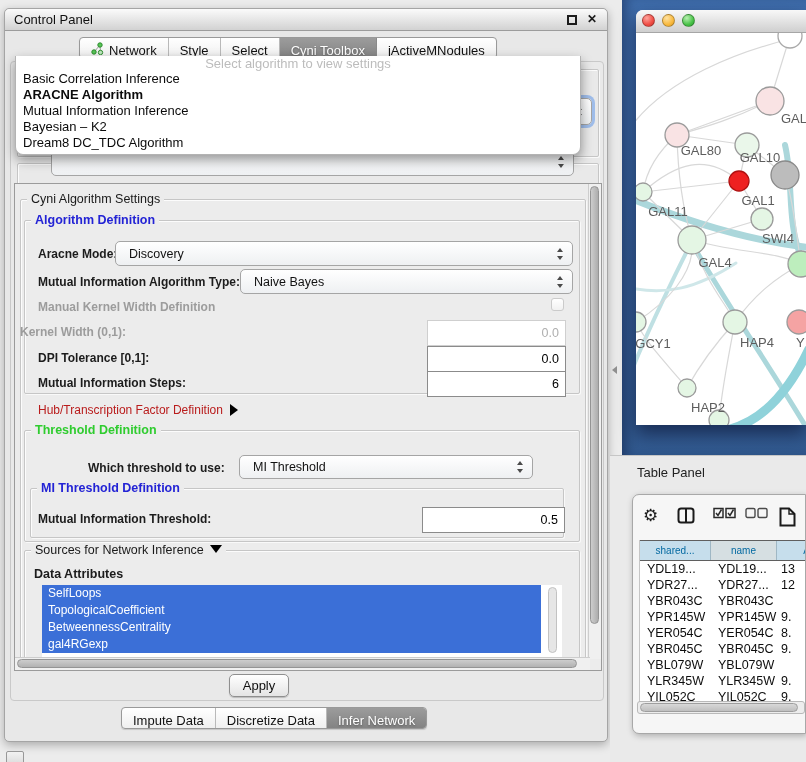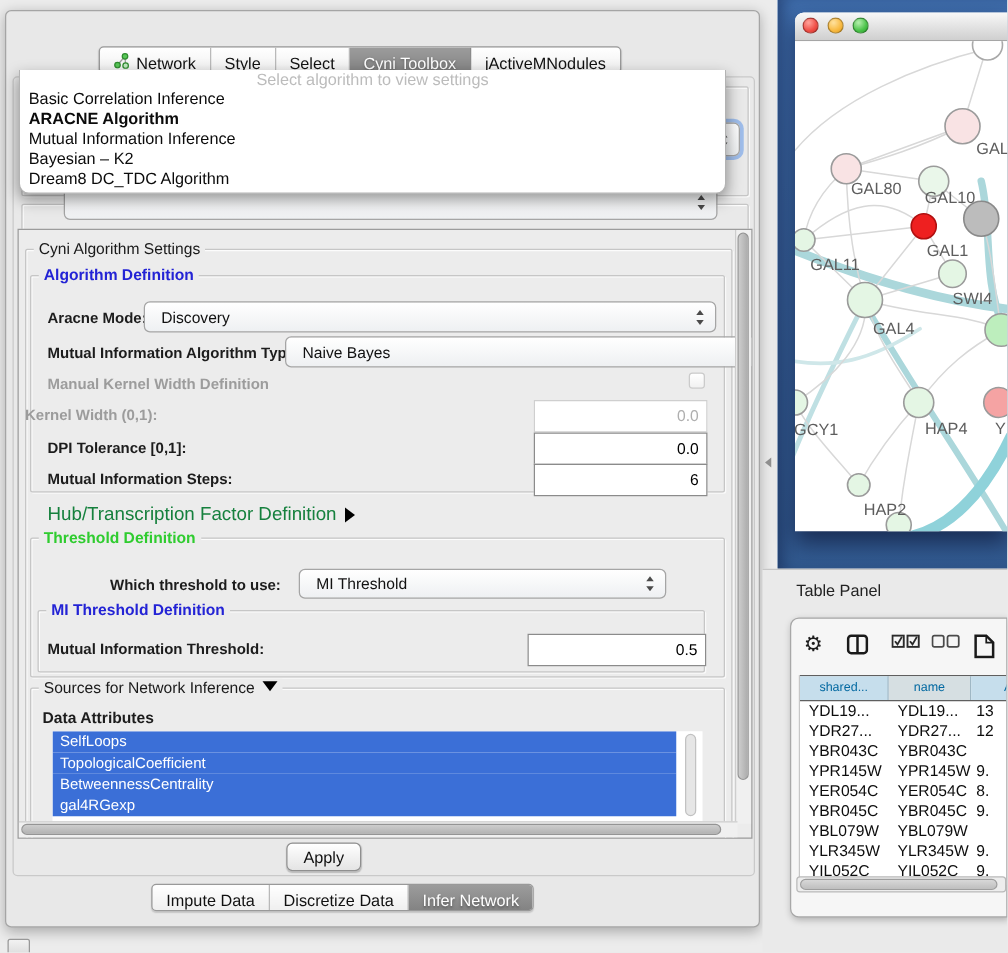--- a/index.html
+++ b/index.html
@@ -65,21 +65,21 @@
   .lbl.dis{color:#9c9c9c}
   .field{position:absolute;background:#fff;border:1px solid #8b8b8b;font-size:12.5px;color:#000;
       display:flex;align-items:center;justify-content:flex-end;padding:12px 6px}
   .field.dis{border-color:#cfcfcf;color:#afafaf}
   .checkbox{position:absolute;width:13px;height:13px;border:1px solid #cbcbcb;border-radius:3px;
       background:linear-gradient(#fff,#f1f1f1)}
   .tri-right{display:inline-block;width:0;height:0;border-top:6px solid transparent;border-bottom:6px solid transparent;
       border-left:8px solid #000;margin-left:7px;vertical-align:-2px}
   .tri-down{display:inline-block;width:0;height:0;border-left:6px solid transparent;border-right:6px solid transparent;
       border-top:8px solid #000;margin-left:6px;vertical-align:1px}
-  #hub-label{position:absolute;left:23px;top:219px;font-size:15px;color:#15803d;white-space:nowrap}
+  #hub-label{position:absolute;left:23px;top:219px;font-size:12px;color:#b91c1c;white-space:nowrap}
 
   #attr-list{position:absolute;left:27px;top:401px;width:520px;height:74px;background:#fff;overflow:hidden}
   .attr-item{height:17px;line-height:17px;background:#3b6fd7;color:#fff;font-size:12px;padding-left:6px;width:499px;white-space:nowrap}
   #attr-sb{position:absolute;left:506px;top:2px;width:9px;height:66px;background:#e6e6e6;border:1px solid #c2c2c2;border-radius:5px}
 
   #vsb{position:absolute;top:0;right:0;width:13px;height:475px;background:#f0f0f0;border-left:1px solid #cdcdcd}
   #vsb .thumb{position:absolute;left:1px;top:2px;width:9px;height:438px;border-radius:5px;
       background:linear-gradient(90deg,#cdcdcd,#adadad);border:1px solid #949494}
   #hsb{position:absolute;left:0;bottom:0;height:13px;width:575px;background:#f0f0f0;border-top:1px solid #cdcdcd}
   #hsb .thumb{position:absolute;top:1px;left:2px;height:9px;width:560px;border-radius:5px;
@@ -133,20 +133,25 @@
 
   #mini-btn{position:absolute;left:6px;top:751px;width:18px;height:14px;border:1px solid #989898;
       background:linear-gradient(#f2f2f2,#dcdcdc);border-radius:2px}
 </style>
 </head>
 <body>
 
 <div id="app">
 
   <div id="cp">
+    <div id="cp-titlebar">
+      <span id="cp-title">Control Panel</span>
+      <span id="float-btn"></span>
+      <span id="close-btn">✕</span>
+    </div>
 
     <div id="tabbar" class="segctrl">
         <div class="seg">
           <span class="tabicon"><svg width="13" height="13" viewBox="0 0 13 13">
               <line x1="3" y1="10" x2="9" y2="3" stroke="#9a9a9a"></line>
               <line x1="9" y1="3" x2="9.5" y2="10.5" stroke="#9a9a9a"></line>
               <circle cx="3" cy="10" r="2.2" fill="#57c657" stroke="#2e8b2e"></circle>
               <circle cx="9" cy="3" r="2.2" fill="#57c657" stroke="#2e8b2e"></circle>
               <circle cx="9.5" cy="10.5" r="2.2" fill="#bfe8bf" stroke="#2e8b2e"></circle>
             </svg></span>
@@ -184,21 +189,21 @@
       <div id="gb-algo" class="groupbox"></div>
       <span class="gbt blue" style="left:16px;top:29px">Algorithm Definition</span>
 
       <span class="lbl" style="left:23px;top:63px">Aracne Mode:</span>
       <div class="combo" style="left:100px;top:57px;width:458px;height:25px">
         <span>Discovery</span>
         <span class="arrows"></span>
       </div>
 
       <span class="lbl" style="left:23px;top:91px">Mutual Information Algorithm Type:</span>
-      <div class="combo" style="left:213px;top:85px;width:395px;height:25px">
+      <div class="combo" style="left:225px;top:85px;width:333px;height:25px">
         <span>Naive Bayes</span>
         <span class="arrows"></span>
       </div>
 
       <span class="lbl dis" style="left:23px;top:116px">Manual Kernel Width Definition</span>
       <div class="checkbox" style="left:536px;top:114px"></div>
 
       <span class="lbl dis" style="left:5px;top:141px">Kernel Width (0,1):</span>
       <div class="field dis" style="left:412px;top:136px;width:139px;height:19px">
         <span>0.0</span>

